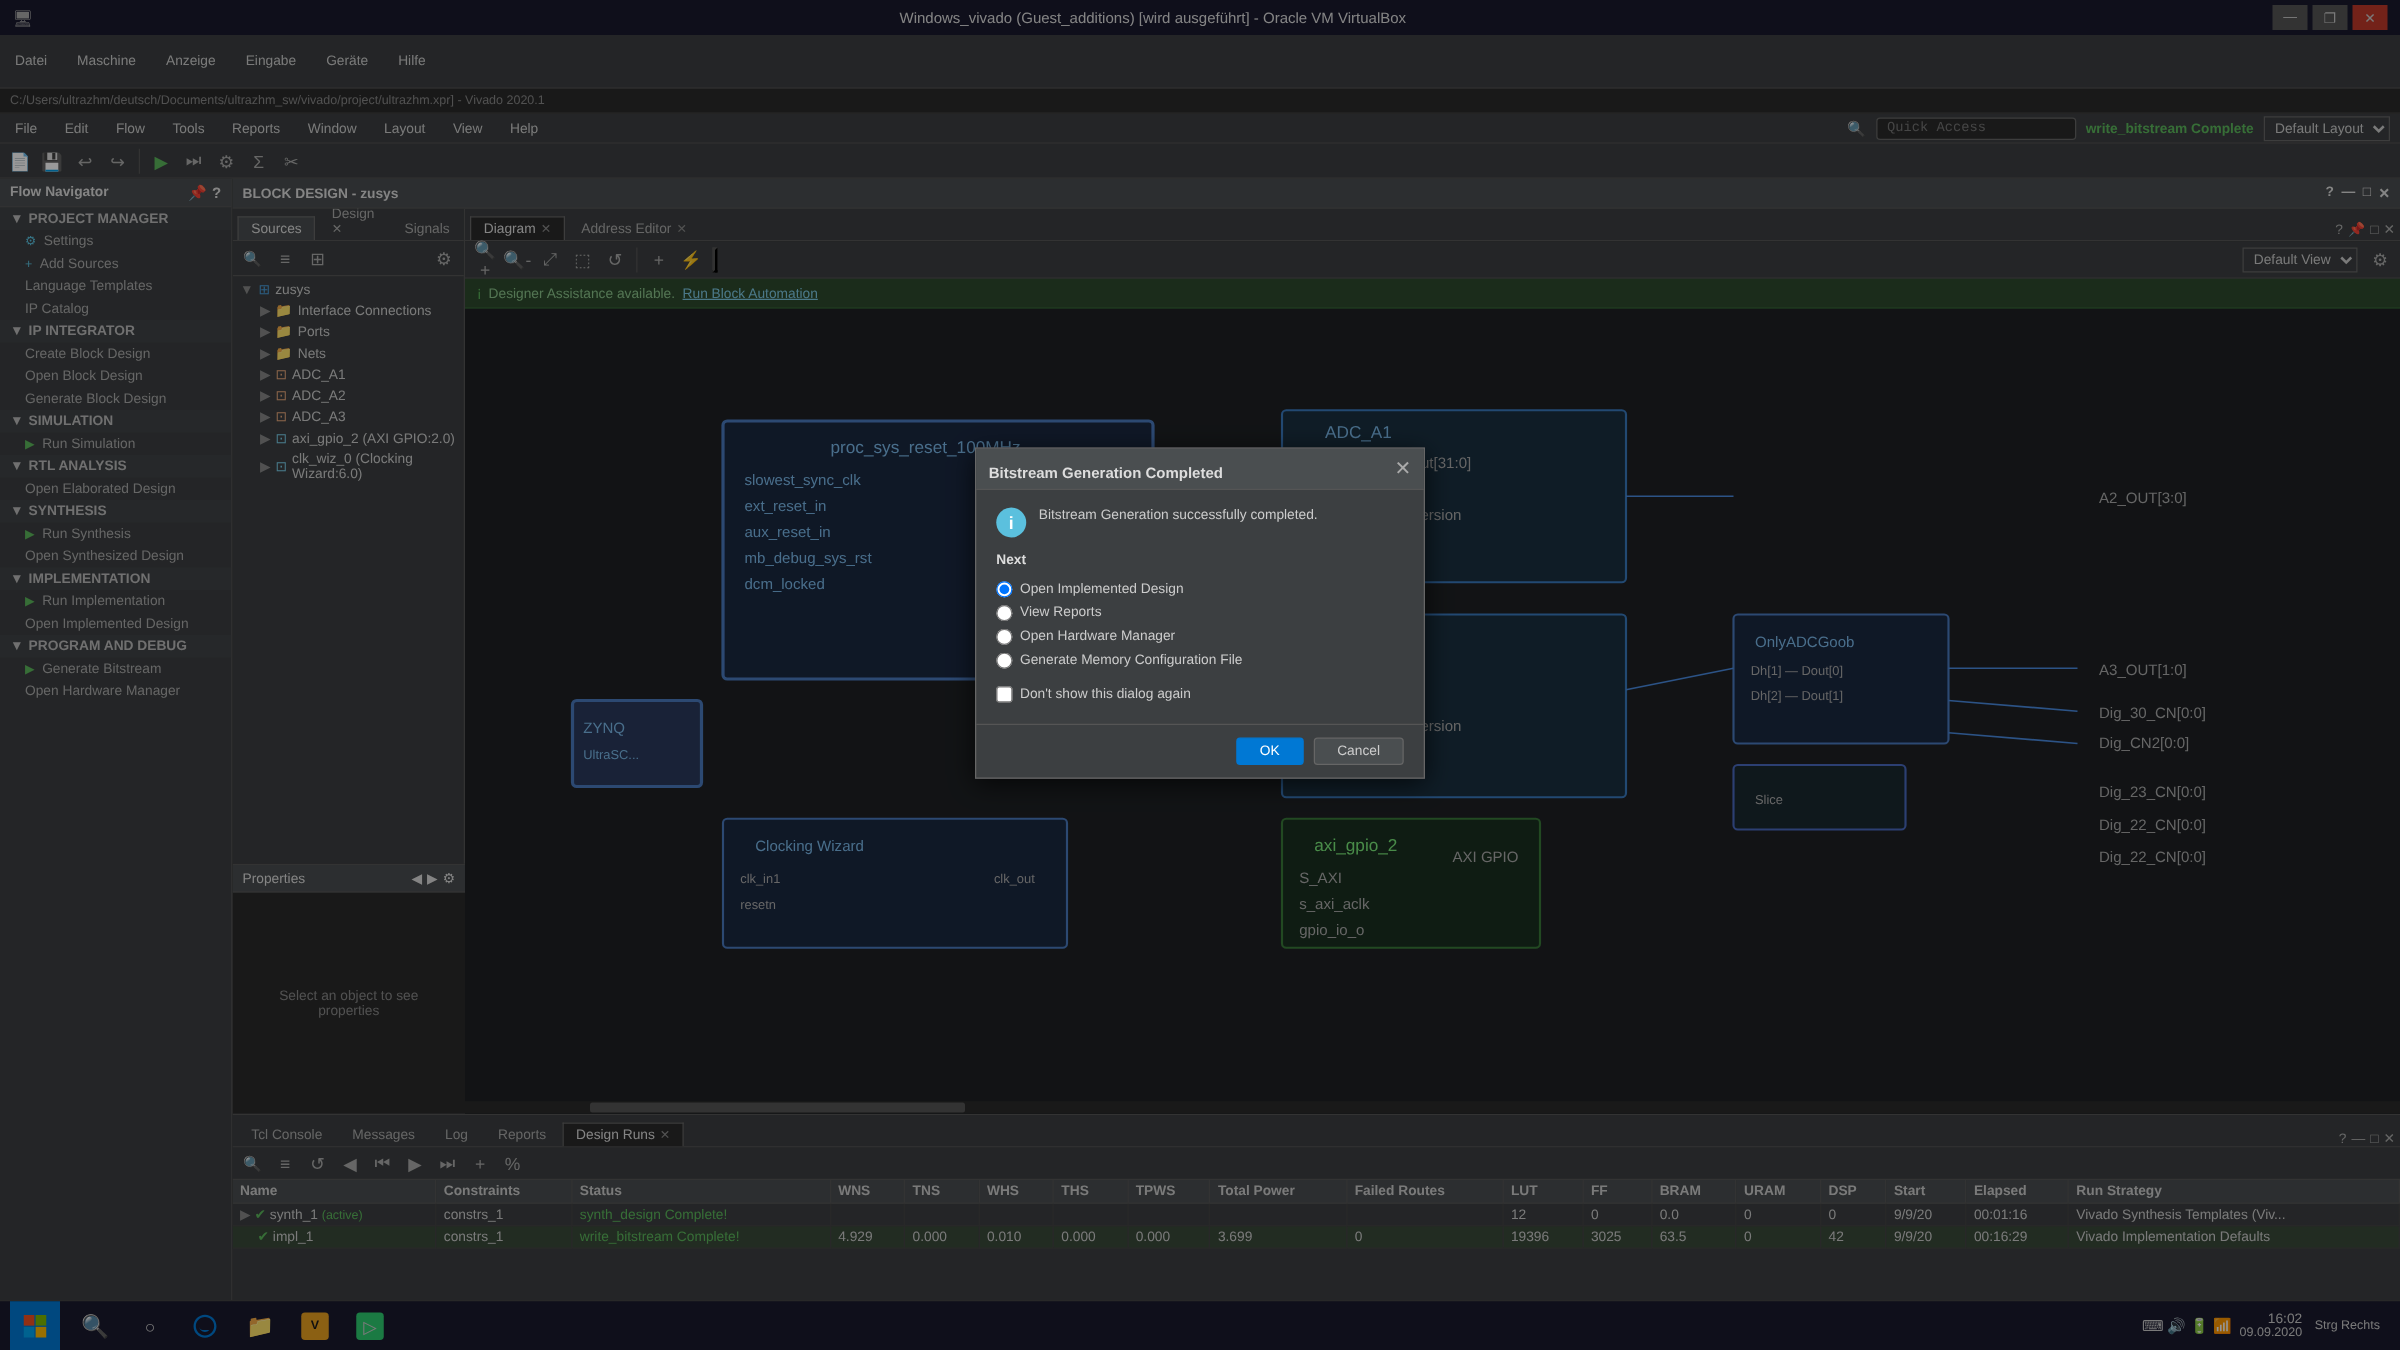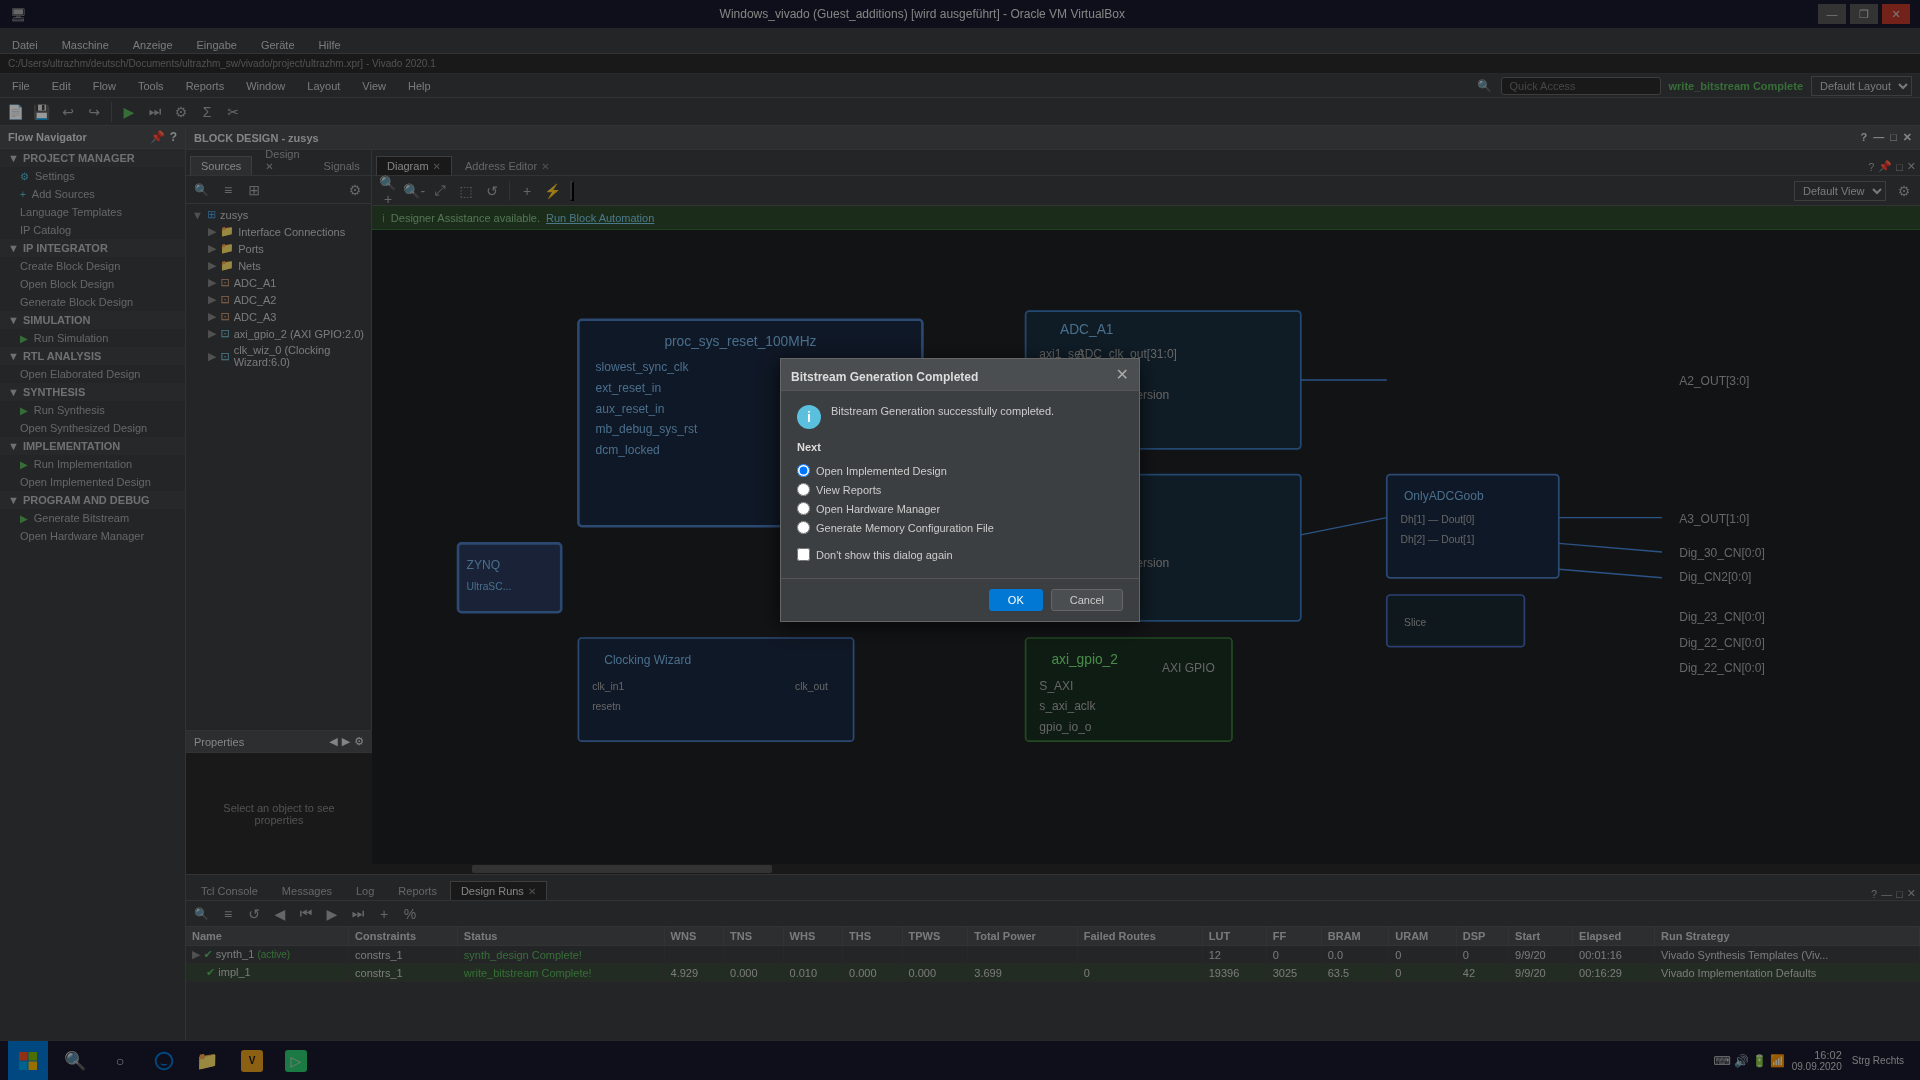--- a/index.html
+++ b/index.html
@@ -5,25 +5,25 @@
     * { box-sizing: border-box; margin: 0; padding: 0; }
     body { font-family: 'Segoe UI', Arial, sans-serif; font-size: 11px; background: #2b2b2b; color: #ccc; overflow: hidden; width: 1920px; height: 1080px; }
 
     
     #titlebar { background: #1a1a2e; color: #ddd; height: 28px; display: flex; align-items: center; justify-content: space-between; padding: 0 10px; font-size: 12px; }
     #titlebar-controls { display: flex; gap: 4px; }
     .titlebar-btn { width: 28px; height: 20px; background: #555; border: none; color: #ccc; cursor: pointer; font-size: 11px; display: flex; align-items: center; justify-content: center; }
     .titlebar-btn.close { background: #c0392b; }
 
     
-    #menubar { background: #3c3f41; height: 26px; display: flex; align-items: flex-end; padding: 0 8px; gap: 16px; border-bottom: 1px solid #555; }
+    #menubar { background: #3c3f41; height: 43px; display: flex; align-items: center; padding: 0 8px; gap: 16px; border-bottom: 1px solid #555; }
     .menu-item { color: #ccc; font-size: 11px; cursor: pointer; padding: 2px 4px; }
     .tb-btn { width: 24px; height: 24px; background: none; border: none; color: #aaa; cursor: pointer; display: flex; align-items: center; justify-content: center; font-size: 14px; }
     .tb-sep { width: 1px; height: 20px; background: #555; margin: 0 3px; }
-    #quick-access-box { background: #2b2b2b; border: 1px solid #666; border-radius: 3px; padding: 2px 8px; color: #aaa; font-size: 11px; width: 180px; margin-left: auto; }
+    #quick-access-box { background: #2b2b2b; border: 1px solid #666; border-radius: 3px; padding: 2px 8px; color: #aaa; font-size: 11px; width: 180px; margin-left: auto; font-family: Liberation Mono, monospace; }
 
     
     #main-container { display: flex; height: calc(1080px - 28px - 26px - 32px - 26px); }
 
     
     #pathbar { background: #2b2b2b; height: 20px; display: flex; align-items: center; padding: 0 8px; font-size: 10px; color: #888; border-bottom: 1px solid #444; }
 
     
     #flow-nav { width: 186px; background: #3c3f41; border-right: 1px solid #555; display: flex; flex-direction: column; overflow-y: auto; flex-shrink: 0; }
     #flow-nav-header { background: #4a4e50; padding: 4px 8px; font-size: 11px; font-weight: bold; color: #ddd; display: flex; align-items: center; justify-content: space-between; border-bottom: 1px solid #555; }
@@ -368,21 +368,21 @@
               <span>axi_gpio_2 (AXI GPIO:2.0)</span>
             </div>
             <div class="tree-item" style="padding-left:20px;">
               <span style="color:#888;">▶</span>
               <span style="color:#7acce8;">⊡</span>
               <span>clk_wiz_0 (Clocking Wizard:6.0)</span>
             </div>
           </div>
         </div>
 
-        <div style="height:144px; display:flex; flex-direction:column; border-top:1px solid #555;">
+        <div style="height:200px; display:flex; flex-direction:column; border-top:1px solid #555;">
           <div id="properties-header">
             <span>Properties</span>
             <div style="display:flex; gap:4px;">
               <span style="cursor:pointer;">◀</span>
               <span style="cursor:pointer;">▶</span>
               <span style="cursor:pointer;">⚙</span>
             </div>
           </div>
           <div id="properties-empty">
             <span>Select an object to see properties</span>

